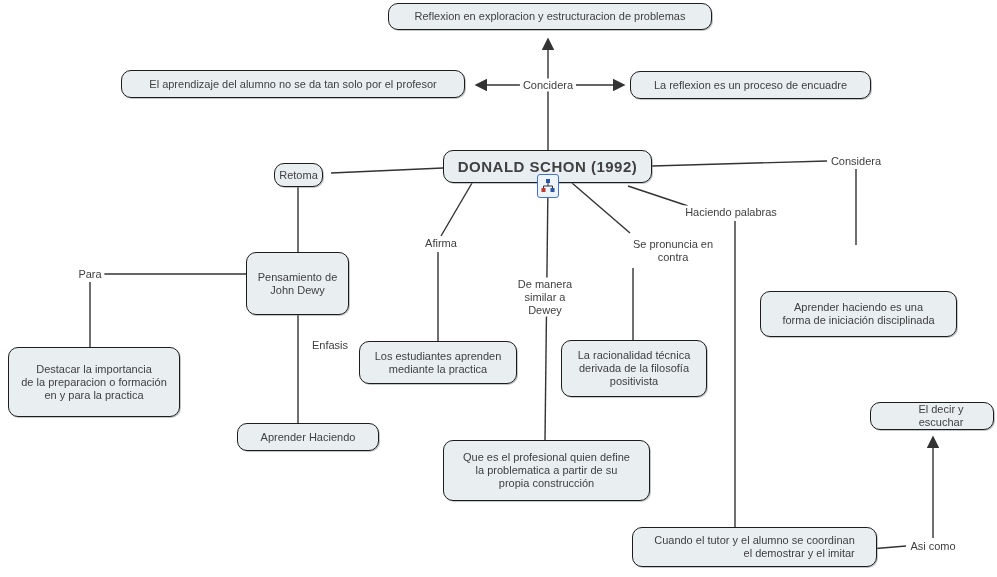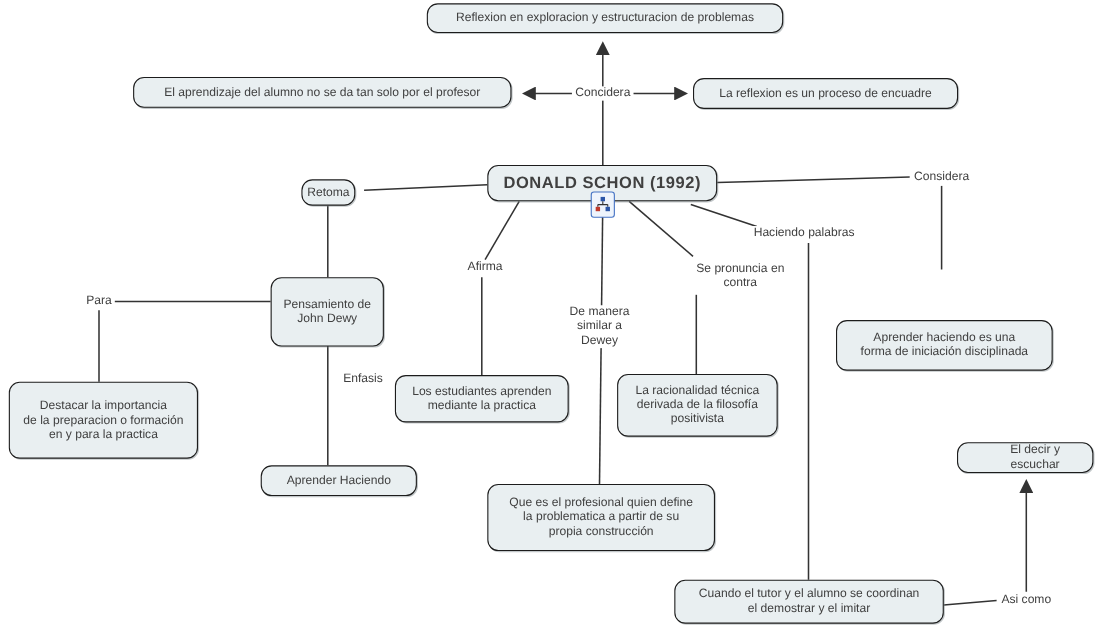--- a/index.html
+++ b/index.html
@@ -73,21 +73,21 @@
 mediante la practica</div>
     <div class="node" style="left: 561px; top: 340px; width: 146px; height: 57px;">La racionalidad técnica
 derivada de la filosofía
 positivista</div>
     <div class="node" style="left: 443px; top: 440px; width: 207px; height: 61px;">Que es el profesional quien define
 la problematica a partir de su
 propia construcción</div>
     <div class="node" style="left: 760px; top: 245px; width: 197px; height: 46px; margin-top: 46px;">Aprender haciendo es una
 forma de iniciación disciplinada</div>
     <div class="node" style="left: 870px; top: 402px; width: 124px; height: 28px; padding-left: 24px;">El decir y escuchar</div>
-    <div class="node" style="left: 613px; top: 527px; width: 245px; height: 40px;">Cuando el tutor y el alumno se coordinan
+    <div class="node" style="left: 632px; top: 527px; width: 245px; height: 40px; text-align: right;">Cuando el tutor y el alumno se coordinan
 el demostrar y el imitar</div>
     <div class="lbl" style="left: 548px; top: 85px;">Concidera</div>
     <div class="lbl" style="left: 856px; top: 161px;">Considera</div>
     <div class="lbl" style="left: 90px; top: 274px;">Para</div>
     <div class="lbl" style="left: 294px; top: 345px; margin-left: 36px;">Enfasis</div>
     <div class="lbl" style="left: 441px; top: 243px;">Afirma</div>
     <div class="lbl" style="left: 545px; top: 297px;">De manera
 similar a
 Dewey</div>
     <div class="lbl" style="left: 633px; top: 251px; margin-left: 40px;">Se pronuncia en

